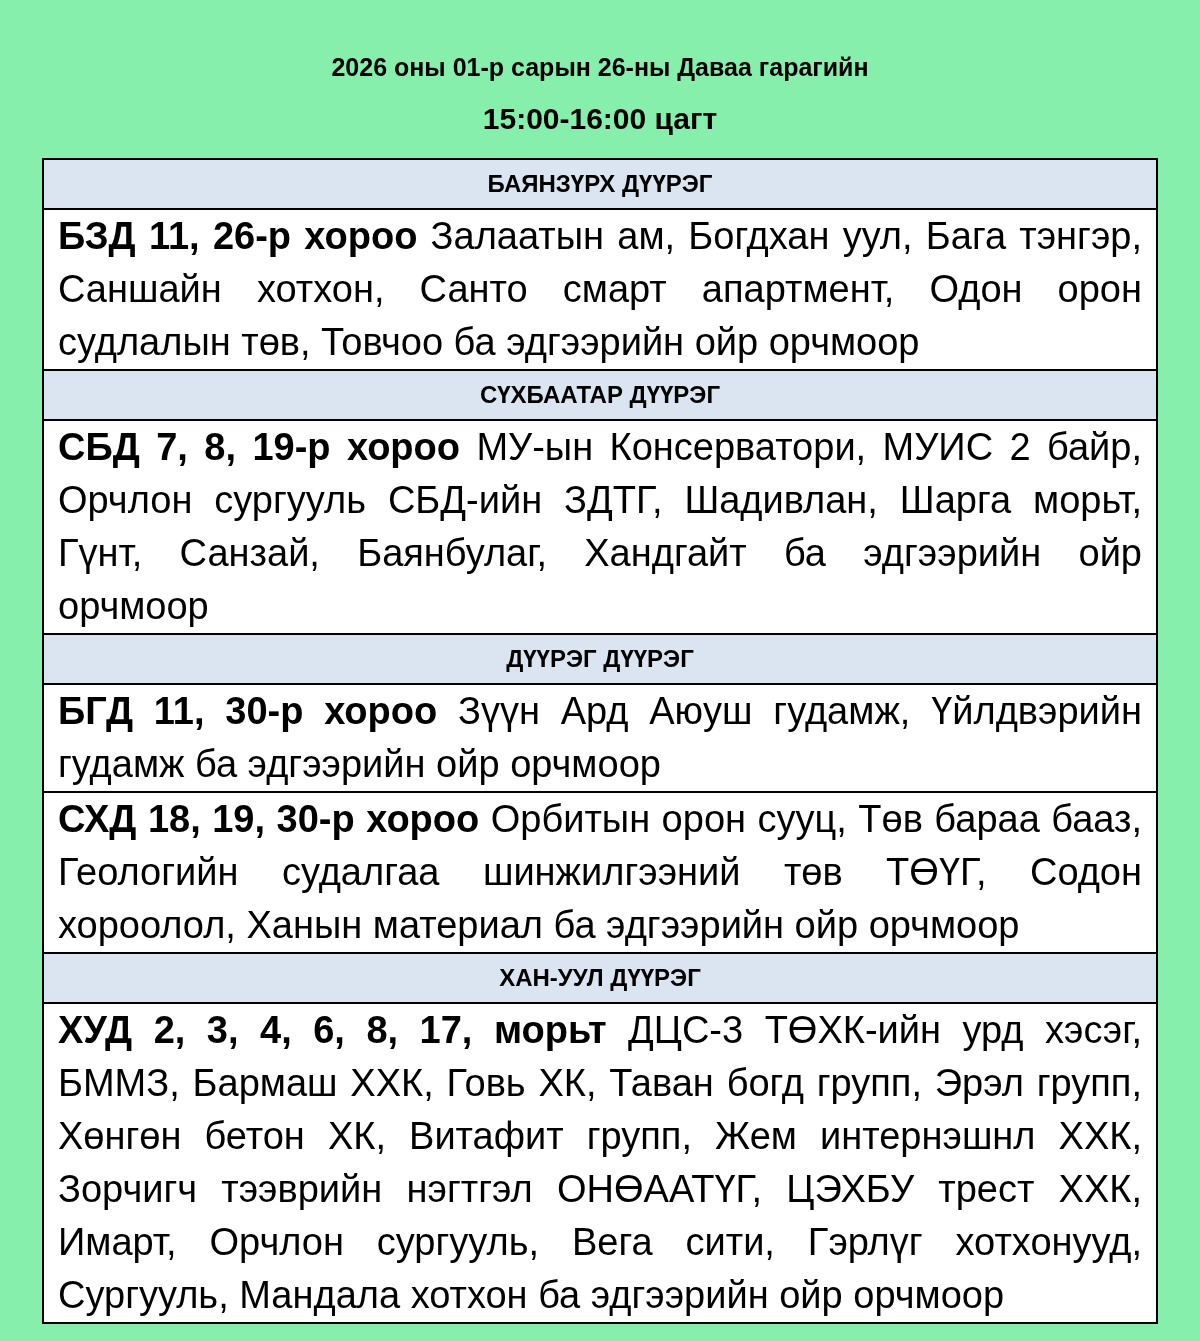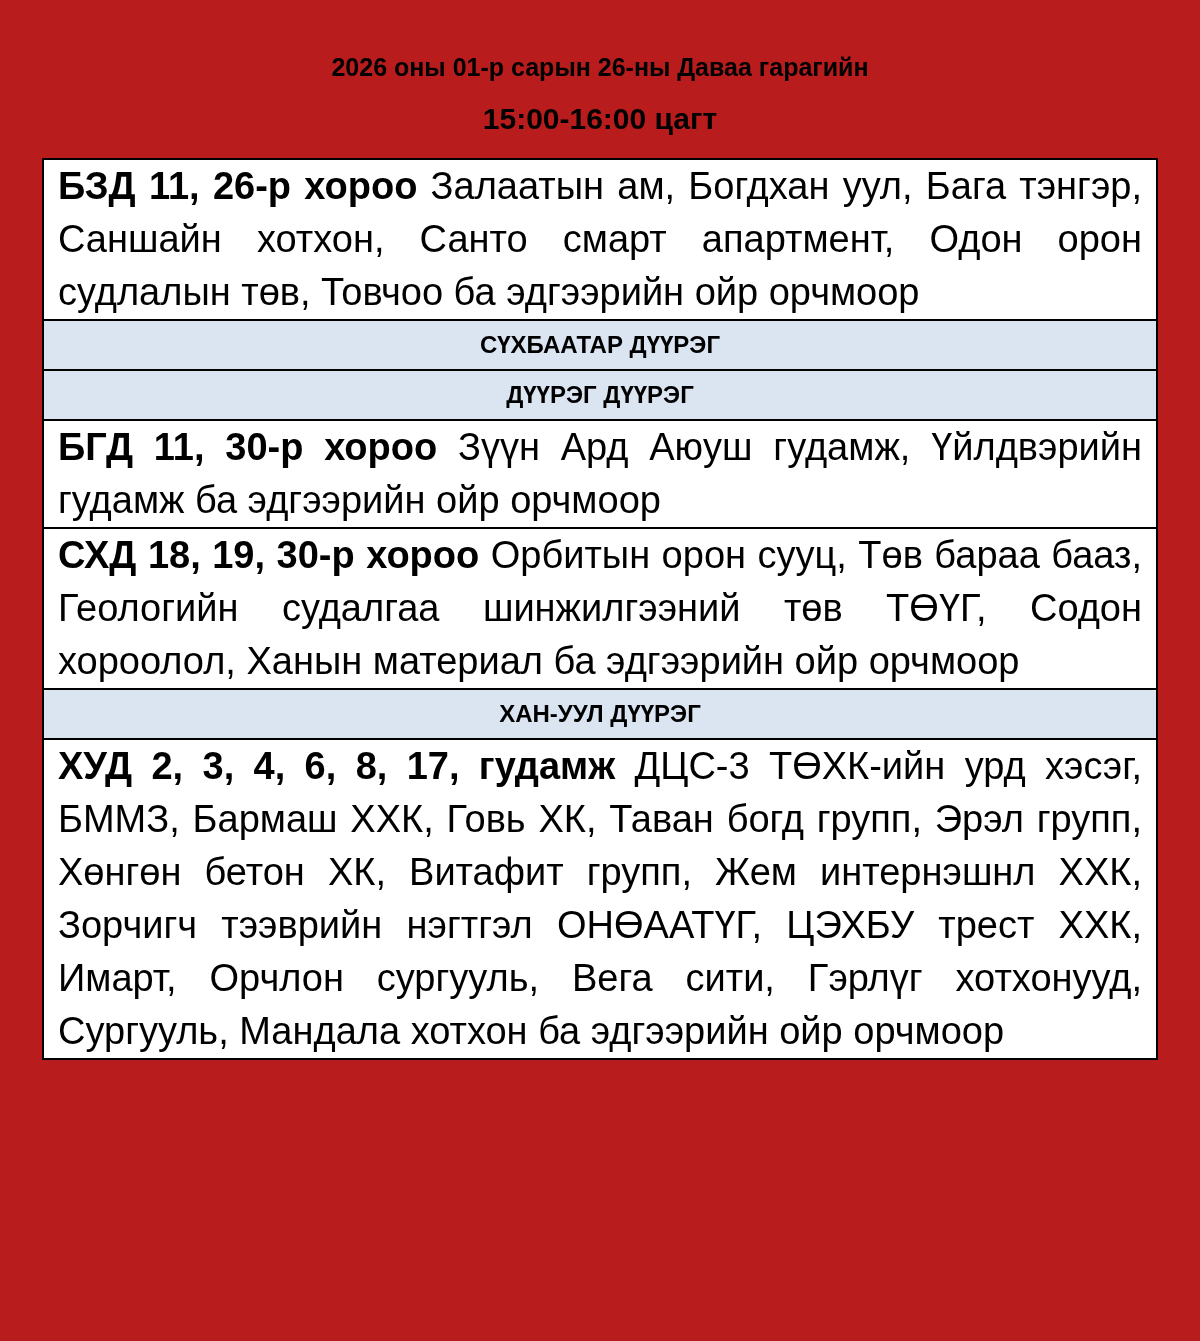--- a/index.html
+++ b/index.html
@@ -7,21 +7,21 @@
     padding: 0;
     background: #ffffff;
     color: #000000;
     font-family: "Liberation Sans", sans-serif;
   }
   .page {
     width: 1200px;
     height: 1341px;
     box-sizing: border-box;
     padding: 52px 42px 0 42px;
-    background: #b91c1c;
+    background: #86efac;
   }
   h1.title {
     font-size: 25px;
     font-weight: bold;
     text-align: center;
     margin: 0 0 22px 0;
     line-height: 30px;
   }
   h2.subtitle {
     font-size: 30px;
@@ -65,28 +65,36 @@
 <body>
 
 <div class="page">
 
   <h1 class="title">2026 оны 01-р сарын 26-ны Даваа гарагийн</h1>
   <h2 class="subtitle">15:00-16:00 цагт</h2>
 
   <table class="schedule">
     <tbody>
 
+      <tr class="hdr">
+        <td>БАЯНЗҮРХ ДҮҮРЭГ</td>
+      </tr>
       <tr class="body">
         <td>
           <p><span class="khoroo">БЗД 11, 26-р хороо</span> <span>Залаатын ам, Богдхан уул, Бага тэнгэр, Саншайн хотхон, Санто смарт апартмент, Одон орон судлалын төв, Товчоо ба эдгээрийн ойр орчмоор</span></p>
         </td>
       </tr>
 
       <tr class="hdr">
         <td>СҮХБААТАР ДҮҮРЭГ</td>
+      </tr>
+      <tr class="body">
+        <td>
+          <p><span class="khoroo">СБД 7, 8, 19-р хороо</span> <span>МУ-ын Консерватори, МУИС 2 байр, Орчлон сургууль СБД-ийн ЗДТГ, Шадивлан, Шарга морьт, Гүнт, Санзай, Баянбулаг, Хандгайт ба эдгээрийн ойр орчмоор</span></p>
+        </td>
       </tr>
 
       <tr class="hdr">
         <td>ДҮҮРЭГ ДҮҮРЭГ</td>
       </tr>
       <tr class="body">
         <td>
           <p><span class="khoroo">БГД 11, 30-р хороо</span> <span>Зүүн Ард Аюуш гудамж, Үйлдвэрийн гудамж ба эдгээрийн ойр орчмоор</span></p>
         </td>
       </tr>
@@ -95,20 +103,20 @@
         <td>
           <p><span class="khoroo">СХД 18, 19, 30-р хороо</span> <span>Орбитын орон сууц, Төв бараа бааз, Геологийн судалгаа шинжилгээний төв ТӨҮГ, Содон хороолол, Ханын материал ба эдгээрийн ойр орчмоор</span></p>
         </td>
       </tr>
 
       <tr class="hdr">
         <td>ХАН-УУЛ ДҮҮРЭГ</td>
       </tr>
       <tr class="body">
         <td>
-          <p><span class="khoroo">ХУД 2, 3, 4, 6, 8, 17,  гудамж</span> <span>ДЦС-3 ТӨХК-ийн урд хэсэг, БММЗ, Бармаш ХХК, Говь ХК, Таван богд групп, Эрэл групп, Хөнгөн бетон ХК, Витафит групп, Жем интернэшнл ХХК, Зорчигч тээврийн нэгтгэл ОНӨААТҮГ, ЦЭХБУ трест ХХК, Имарт, Орчлон сургууль, Вега сити, Гэрлүг хотхонууд, Сургууль, Мандала хотхон ба эдгээрийн ойр орчмоор</span></p>
+          <p><span class="khoroo">ХУД 2, 3, 4, 6, 8, 17,  морьт</span> <span>ДЦС-3 ТӨХК-ийн урд хэсэг, БММЗ, Бармаш ХХК, Говь ХК, Таван богд групп, Эрэл групп, Хөнгөн бетон ХК, Витафит групп, Жем интернэшнл ХХК, Зорчигч тээврийн нэгтгэл ОНӨААТҮГ, ЦЭХБУ трест ХХК, Имарт, Орчлон сургууль, Вега сити, Гэрлүг хотхонууд, Сургууль, Мандала хотхон ба эдгээрийн ойр орчмоор</span></p>
         </td>
       </tr>
 
     </tbody>
   </table>
 
 </div>
 
 </body></html>

